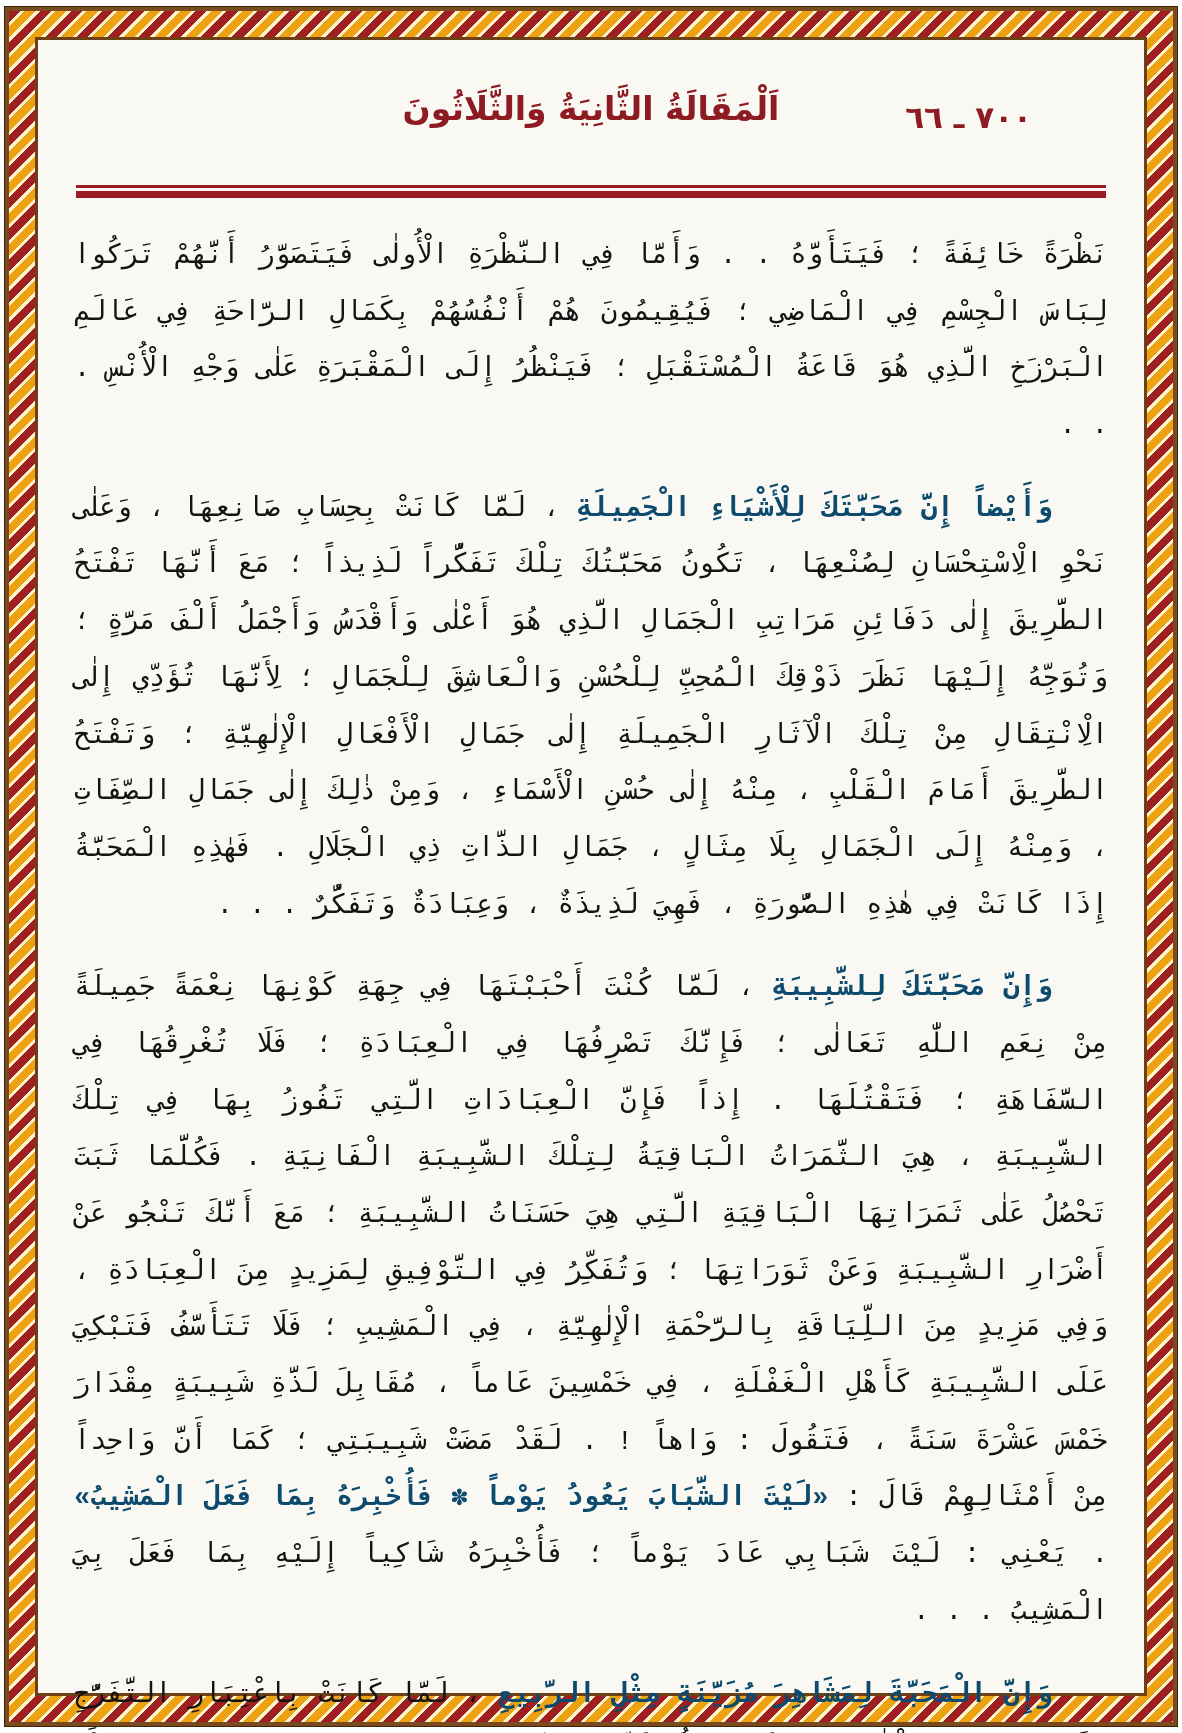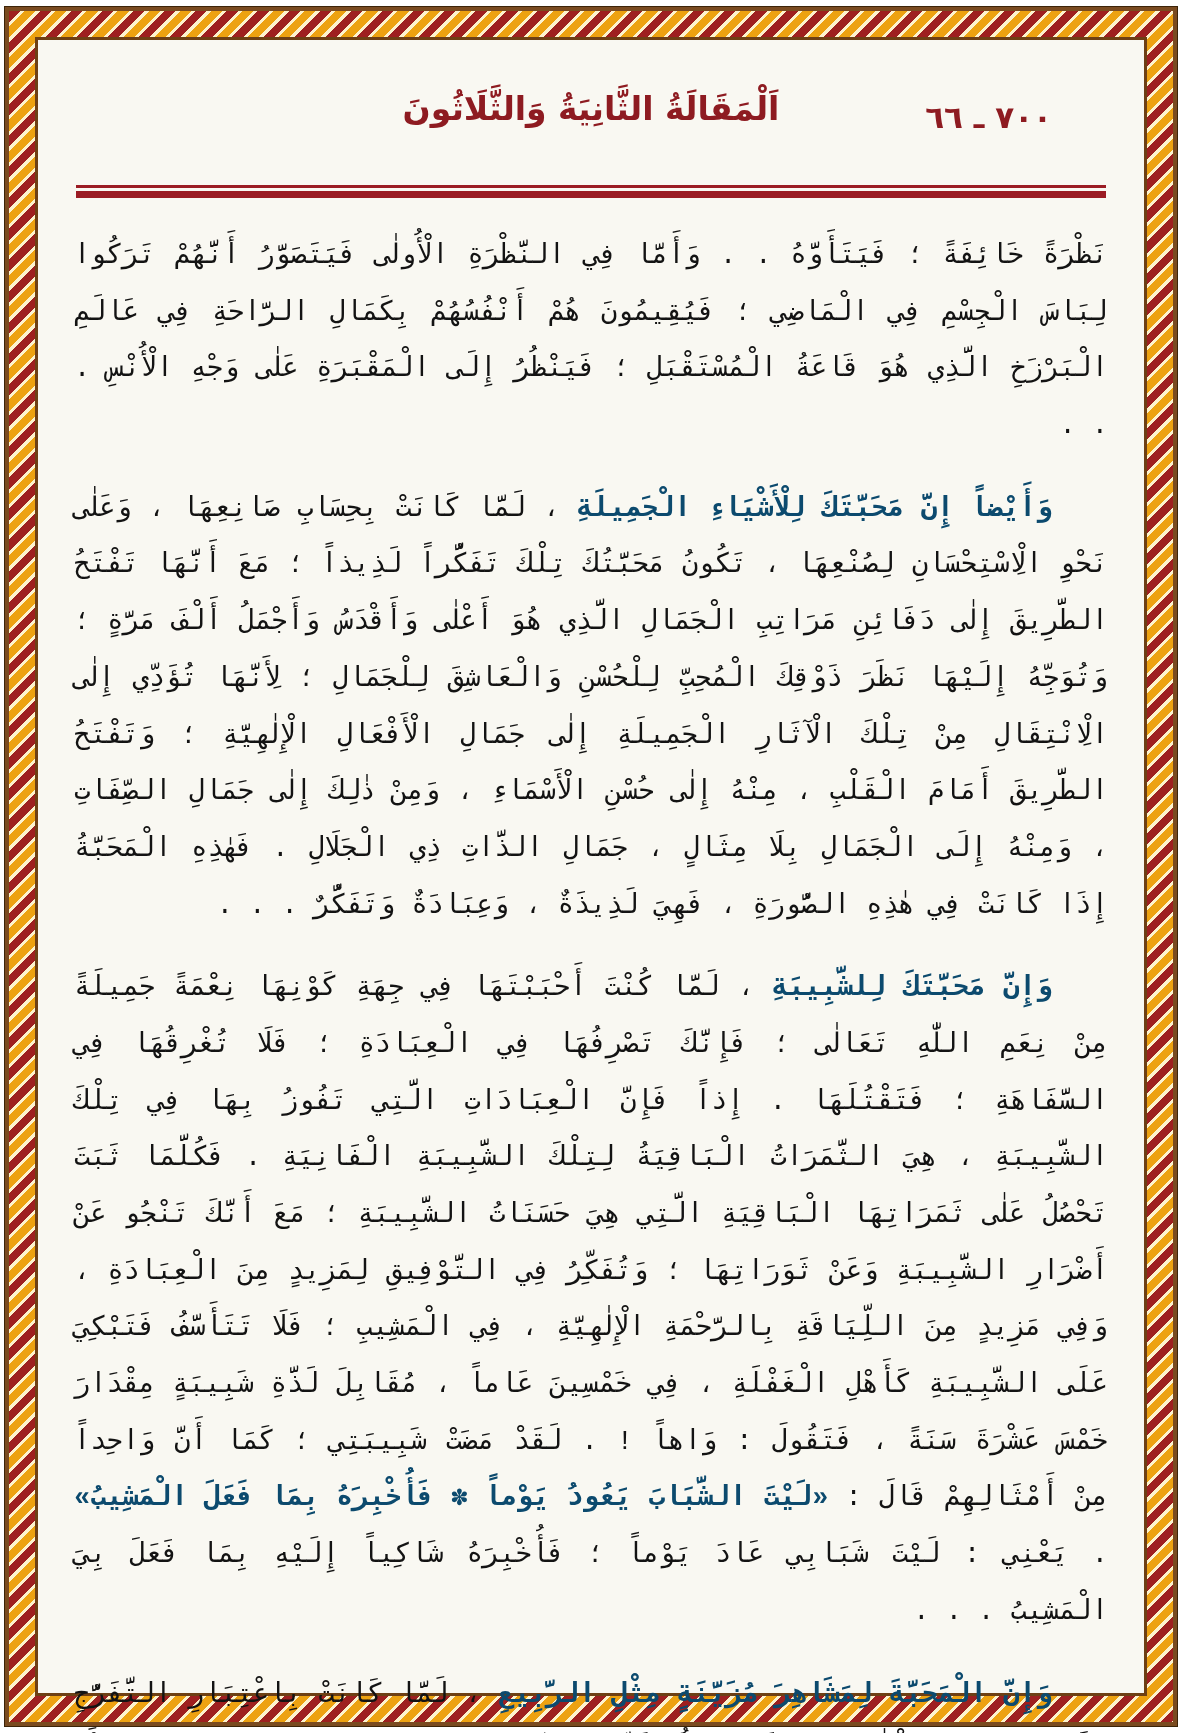--- a/index.html
+++ b/index.html
@@ -32,21 +32,21 @@
   .frame-inner {
     position: absolute; inset: 37px 35px;
     background: #f9f8f2;
     border: 3px solid #6e4015;
     box-sizing: border-box;
     padding: 26px 36px 18px;
     direction: rtl;
   }
   .page-header { position: relative; height: 96px; }
   .page-number {
-    position: absolute; top: 26px; right: 56px;
+    position: absolute; top: 26px; right: 76px;
     color: #8e1b21; font-weight: bold;
     font-size: 31px; letter-spacing: 2px;
     direction: rtl;
   }
   .page-title {
     margin: 7px; padding-top: 16px;
     text-align: center;
     color: #8e1b21; font-weight: bold;
     font-size: 33px;
   }

